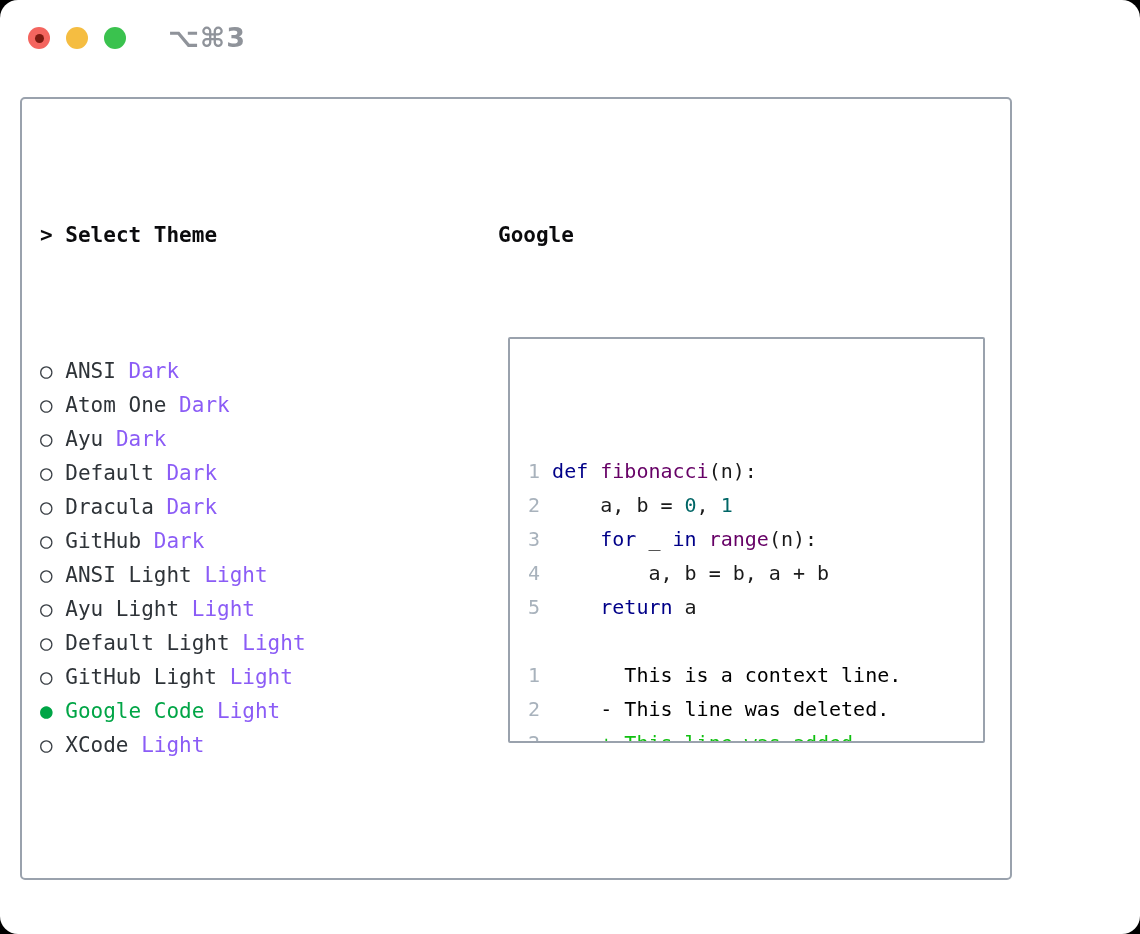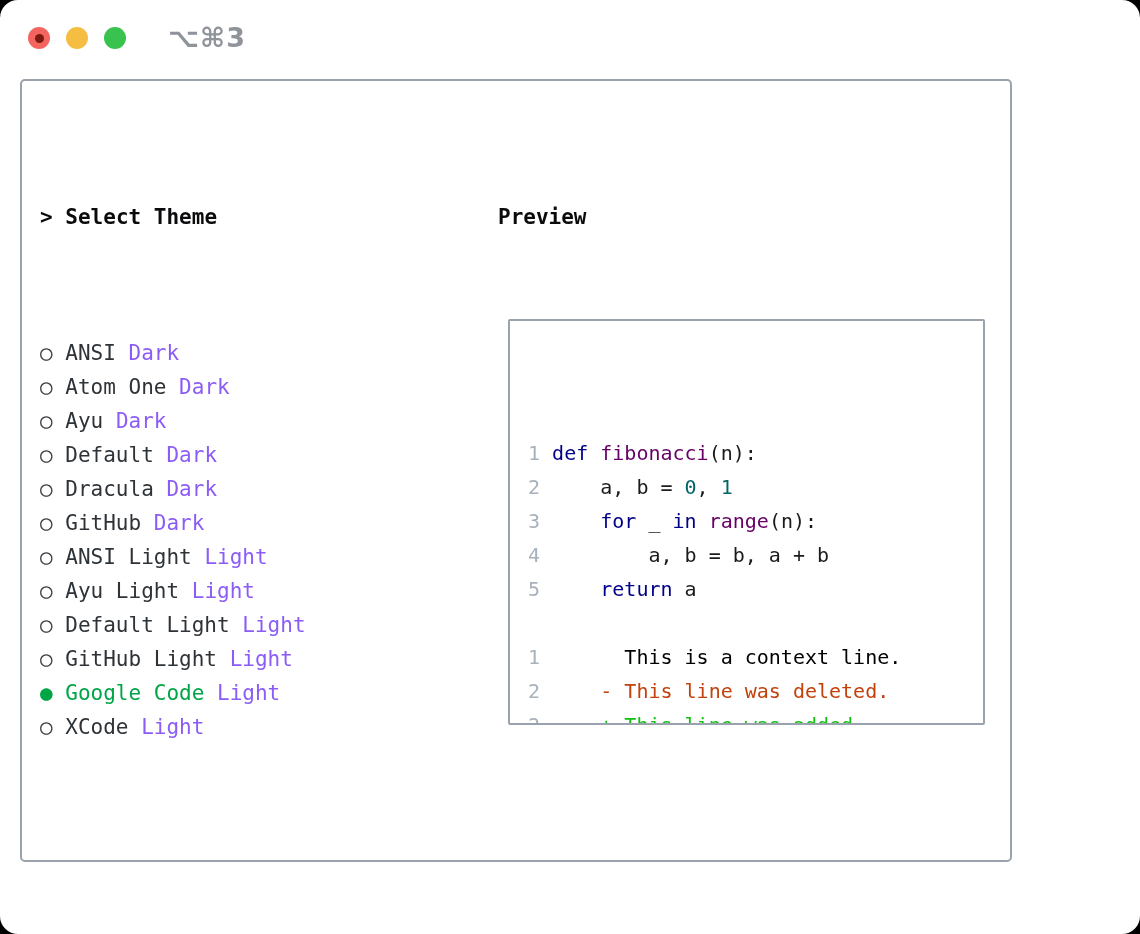--- a/index.html
+++ b/index.html
@@ -9,21 +9,21 @@
   
   .titlebar{position:absolute;left:0;top:0;width:100%;height:97px;}
   .light{position:absolute;top:27px;width:22px;height:22px;border-radius:50%;display:flex;align-items:center;justify-content:center;}
   .light.red{left:28px;background:#f4655f;}
   .light.yellow{left:66px;background:#f5bd41;}
   .light.green{left:104px;background:#3ac24e;}
   .light .dot{width:9px;height:9px;border-radius:50%;background:#7c1a11;}
   .win-title{position:absolute;left:168px;top:22px;font-family:"DejaVu Sans",sans-serif;font-size:27px;font-weight:600;color:#8f939a;letter-spacing:1px;}
 
   
-  .main-box{position:absolute;left:20px;top:79px;width:992px;height:783px;box-sizing:border-box;
+  .main-box{position:absolute;left:20px;top:97px;width:992px;height:783px;box-sizing:border-box;
     border:2px solid #9aa2ad;border-radius:5px;display:flex;background:#fff;}
   .col-left{width:476px;box-sizing:border-box;padding:51px 0 0 18px;font-size:21px;line-height:34px;color:#2e3338;white-space:pre;}
   .col-right{flex:1;box-sizing:border-box;padding-top:51px;font-size:21px;line-height:34px;white-space:pre;}
 
   .row{white-space:pre;height:34px;}
   .hdr{font-weight:700;color:#0b0b0d;}
   .marker{color:#3c4147;}
   .green, .marker.green{color:#00a546;}
   .tag{color:#8b5cf6;}
   .spacer{height:34px;}
@@ -32,21 +32,21 @@
   .preview-header{font-weight:700;color:#0b0b0d;height:34px;}
   .preview-box{margin-top:17px;margin-left:10px;width:477px;height:406px;box-sizing:border-box;
     border:2px solid #9aa2ad;border-radius:2px;padding:47px 0 0 18px;overflow:hidden;background:#fff;}
   .code-line{white-space:pre;height:34px;font-size:20px;line-height:34px;color:#1a1a1a;}
   .lineno{color:#a8b2bc;}
   .kwd{color:#000088;}
   .typ{color:#660066;}
   .lit{color:#006666;}
   .plain{color:#1a1a1a;}
   .ctx{color:#000000;}
-  .del{color:#c2410c;}
+  .del{color:#000000;}
   .add{color:#10c010;}
 </style>
 </head>
 <body>
 
 <div class="window">
   <div class="titlebar">
     <div class="light red">
       <span class="dot"></span>
     </div>
@@ -64,19 +64,19 @@
       <div class="spacer"></div>
       
       
 
       
       
       
     </div>
 
     <div class="col-right">
-      <div class="preview-header">Preview</div>
+      <div class="preview-header">Google</div>
       <div class="preview-box">
         <div id="code-area"><div class="code-line"><span class="lineno">1 </span><span class="kwd">def</span><span class="plain"> </span><span class="typ">fibonacci</span><span class="plain">(n):</span></div><div class="code-line"><span class="lineno">2 </span><span class="plain">    a, b = </span><span class="lit">0</span><span class="plain">, </span><span class="lit">1</span></div><div class="code-line"><span class="lineno">3 </span><span class="plain">    </span><span class="kwd">for</span><span class="plain"> _ </span><span class="kwd">in</span><span class="plain"> </span><span class="typ">range</span><span class="plain">(n):</span></div><div class="code-line"><span class="lineno">4 </span><span class="plain">        a, b = b, a + b</span></div><div class="code-line"><span class="lineno">5 </span><span class="plain">    </span><span class="kwd">return</span><span class="plain"> a</span></div><div class="code-line"></div><div class="code-line"><span class="lineno">1 </span><span class="ctx">      This is a context line.</span></div><div class="code-line"><span class="lineno">2 </span><span class="del">    - This line was deleted.</span></div><div class="code-line"><span class="lineno">2 </span><span class="add">    + This line was added.</span></div></div>
       </div>
     </div>
   </div>
 </div>
 
 </body></html>

